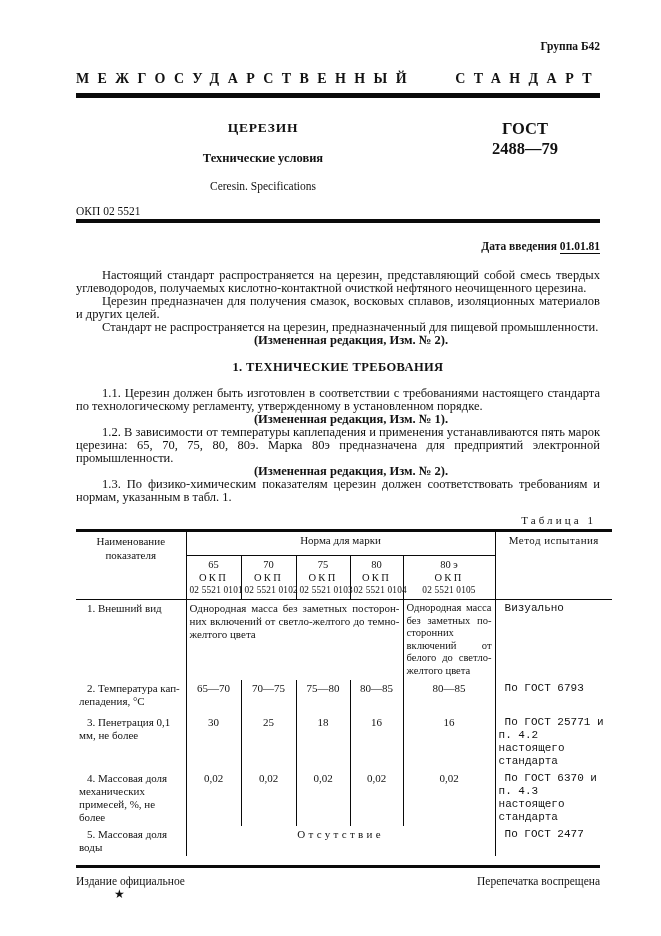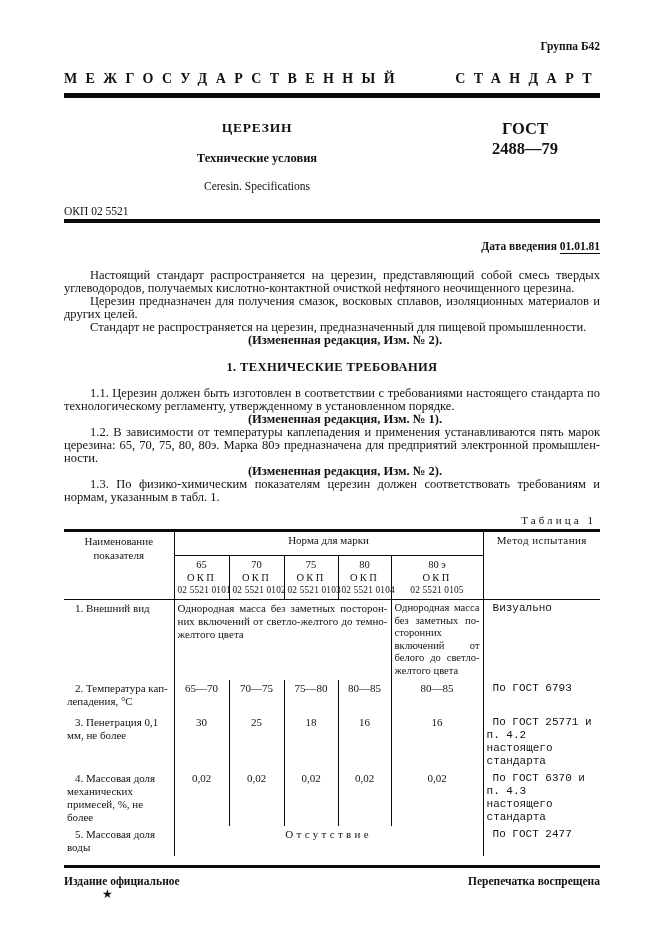--- a/index.html
+++ b/index.html
@@ -3,21 +3,21 @@
 <meta charset="utf-8">
 <style>
   html,body { margin:0; padding:0; background:#ffffff; }
   body {
     width:661px; height:936px; overflow:hidden;
     font-family:"Liberation Serif", serif;
     color:#121212;
     -webkit-font-smoothing:antialiased;
   }
   .page { position:relative; width:661px; height:936px; background:#ffffff; }
-  .content { padding:40px 61px 0 64px; }
+  .content { padding:40px 61px 0 64px;margin-left:12px; }
 
   
   .group-line { text-align:right; font-weight:bold; font-size:11.5px; line-height:13px; }
   .std-line {
     display:flex; justify-content:space-between;
     font-weight:bold; font-size:14px; line-height:15px;
     margin-top:18px; white-space:nowrap;
   }
   .std-word { letter-spacing:0.60em; }
   .rule-thick { height:5px; background:#0a0a0a; margin-top:7px; }
@@ -78,21 +78,21 @@
   td.cell-method { text-indent:6px; padding-left:5px; padding-right:2px;font-family:Liberation Mono, monospace; }
   td.vbottom { vertical-align:bottom; padding-bottom:3px; }
   td.vmid { vertical-align:middle; }
   .lsp { letter-spacing:0.30em;font-family:Liberation Serif, serif; }
   td.cell-absent { text-align:center; vertical-align:bottom; padding-bottom:4px; }
 
   
   .rule-footer { height:3.5px; background:#0a0a0a; margin-top:9px; }
   .footer-row {
     display:flex; justify-content:space-between;
-    font-weight:bold; font-size:11.5px; margin-top:7px;
+    font-weight:normal; font-size:11.5px; margin-top:7px;
   }
   .footnote-star { font-size:12px; margin-left:38px; margin-top:1px; line-height:12px; }
 </style>
 </head>
 <body>
 
 <div class="page">
   <div class="content">
 
     <div class="group-line">Группа Б42</div>

